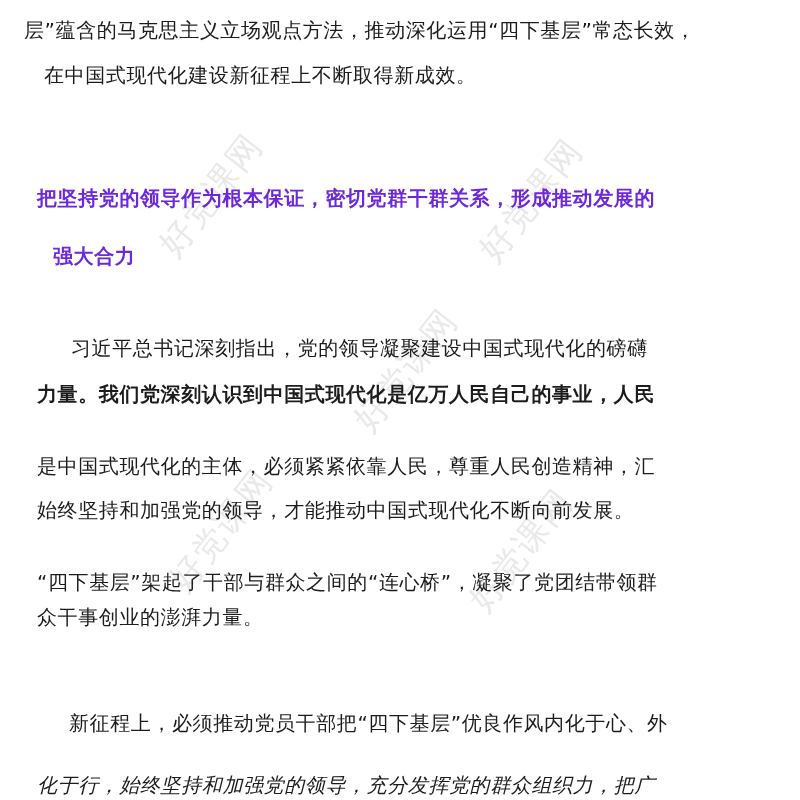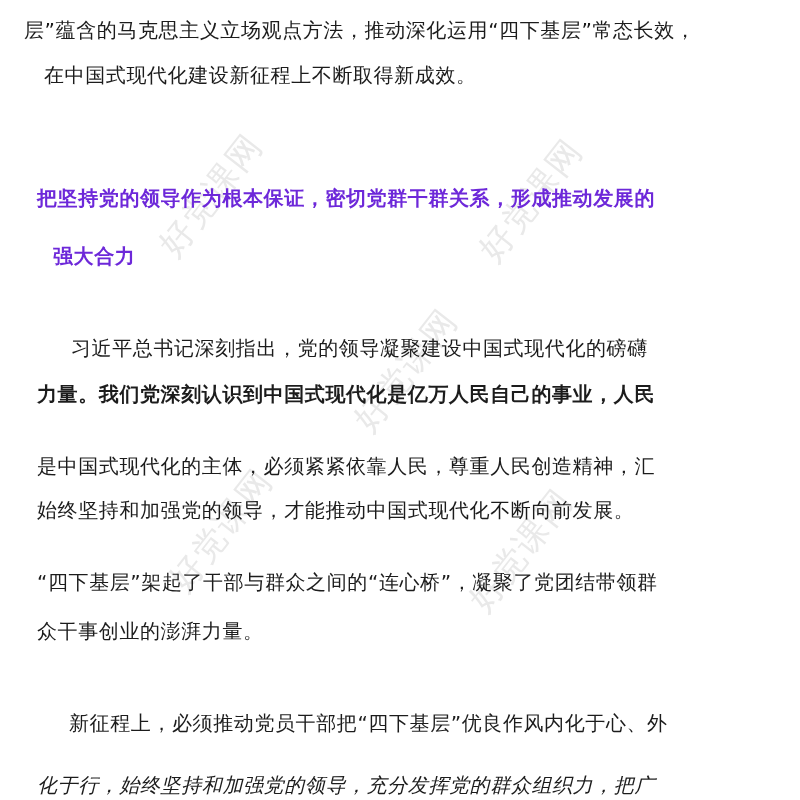--- a/index.html
+++ b/index.html
@@ -66,21 +66,21 @@
     <div class="line bold" style="left:37px; top:184px;">把坚持党的领导作为根本保证，密切党群干群关系，形成推动发展的</div>
     <div class="line bold" style="left:37px; top:242px;margin-left:16px;">强大合力</div>
   </div>
 
   <div>
     <div class="line" style="left:71px; top:334px;">习近平总书记深刻指出，党的领导凝聚建设中国式现代化的磅礴</div>
     <div class="line" style="left:37px; top:380px;font-weight:bold;">力量。我们党深刻认识到中国式现代化是亿万人民自己的事业，人民</div>
     <div class="line" style="left:37px; top:440px;margin-top:12px;">是中国式现代化的主体，必须紧紧依靠人民，尊重人民创造精神，汇</div>
     <div class="line" style="left:37px; top:496px;">始终坚持和加强党的领导，才能推动中国式现代化不断向前发展。</div>
     <div class="line" style="left:37px; top:548px;margin-top:20px;">“四下基层”架起了干部与群众之间的“连心桥”，凝聚了党团结带领群</div>
-    <div class="line" style="left:37px; top:603px;margin-top:14px;">众干事创业的澎湃力量。</div>
+    <div class="line" style="left:37px; top:603px;">众干事创业的澎湃力量。</div>
   </div>
 
   <div>
     <div class="line" style="left:69px; top:709px;">新征程上，必须推动党员干部把“四下基层”优良作风内化于心、外</div>
     <div class="line" style="left:37px; top:771px;font-style:italic;">化于行，始终坚持和加强党的领导，充分发挥党的群众组织力，把广</div>
   </div>
 
 </div>
 
 </body></html>

